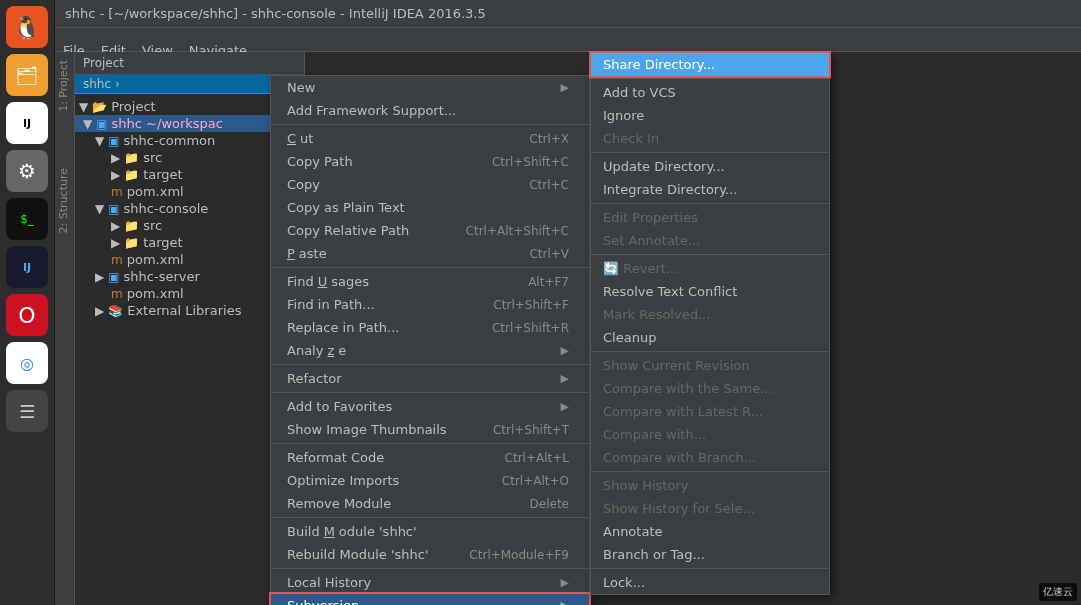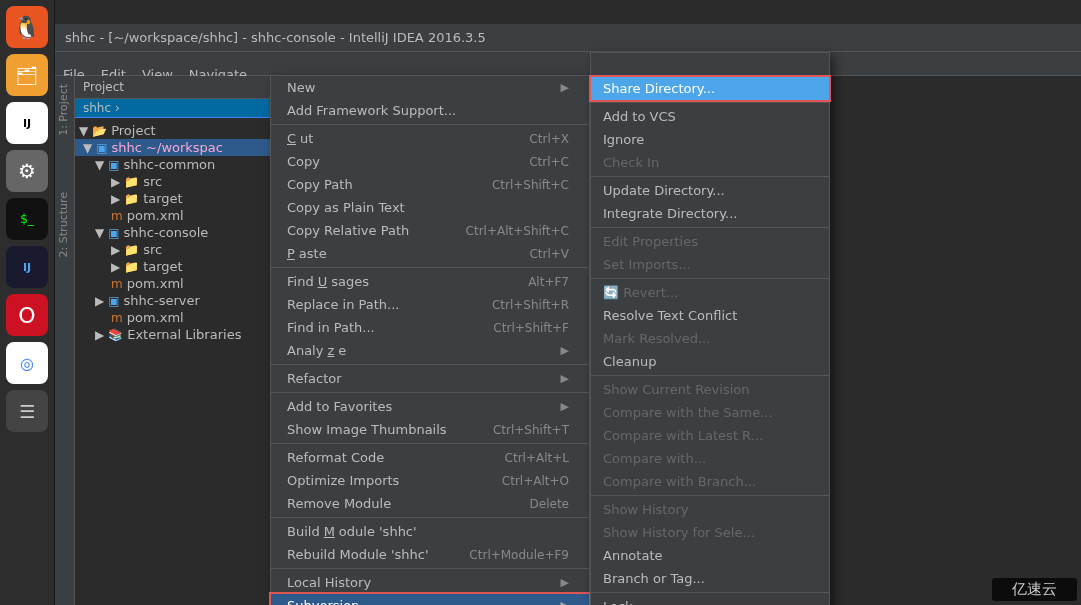--- a/index.html
+++ b/index.html
@@ -16,21 +16,20 @@
     
     .title-bar {
       background: #3c3f41;
       color: #bbbbbb;
       padding: 4px 10px;
       font-size: 13px;
       display: flex;
       align-items: center;
       height: 28px;
       border-bottom: 1px solid #555;
-      margin-top: 24px;
     }
 
     
     .menu-bar {
       background: #3c3f41;
       color: #bbbbbb;
       display: flex;
       align-items: center;
       height: 24px;
       padding: 0 8px;
@@ -141,21 +140,20 @@
       padding: 4px 12px;
       color: #bbbbbb;
       cursor: pointer;
       font-size: 13px;
       justify-content: space-between;
     }
     .vcs-item.highlighted-blue {
       background: #4ea6ea;
       color: #fff;
       outline: 2px solid #e05555;
-      margin-top: 24px;
     }
     .vcs-item.disabled { color: #666; cursor: default; }
     .vcs-separator { height: 1px; background: #555; margin: 2px 0; }
 
     
     .ubuntu-dock {
       width: 55px;
       background: #2d2d2d;
       display: flex;
       flex-direction: column;
@@ -175,22 +173,22 @@
       cursor: pointer;
     }
     .dock-ubuntu { background: #e95420; color: #fff; }
     .dock-files { background: #f0a030; color: #fff; }
     .yiyun-badge {
       position: absolute;
       bottom: 4px;
       right: 4px;
       background: rgba(0,0,0,0.7);
       color: #ccc;
-      font-size: 15px;
-      padding: 2px 20px;
+      font-size: 10px;
+      padding: 2px 4px;
       border-radius: 3px;
     }
 
     
     .subversion-item {
       background: #2d5a8a !important;
       color: #fff !important;
       outline: 2px solid #e05555;
     }
   </style>
@@ -318,52 +316,52 @@
     <span class="label">Add Framework Support...</span>
   </div>
   <div class="ctx-separator"></div>
   <div class="ctx-item">
     <span class="label">
       <span style="text-decoration:underline;">C</span>ut
     </span>
     <span class="shortcut">Ctrl+X</span>
   </div>
   <div class="ctx-item">
+    <span class="label">Copy Path</span>
+    <span class="shortcut">Ctrl+Shift+C</span>
+  </div>
+  <div class="ctx-item">
     <span class="label">Copy</span>
     <span class="shortcut">Ctrl+C</span>
-  </div>
-  <div class="ctx-item">
-    <span class="label">Copy Path</span>
-    <span class="shortcut">Ctrl+Shift+C</span>
   </div>
   <div class="ctx-item">
     <span class="label">Copy as Plain Text</span>
   </div>
   <div class="ctx-item">
     <span class="label">Copy Relative Path</span>
     <span class="shortcut">Ctrl+Alt+Shift+C</span>
   </div>
   <div class="ctx-item">
     <span class="label">
       <span style="text-decoration:underline;">P</span>aste
     </span>
     <span class="shortcut">Ctrl+V</span>
   </div>
   <div class="ctx-separator"></div>
   <div class="ctx-item">
     <span class="label">Find <span style="text-decoration:underline;">U</span>sages</span>
     <span class="shortcut">Alt+F7</span>
   </div>
   <div class="ctx-item">
+    <span class="label">Find in Path...</span>
+    <span class="shortcut">Ctrl+Shift+F</span>
+  </div>
+  <div class="ctx-item">
     <span class="label">Replace in Path...</span>
     <span class="shortcut">Ctrl+Shift+R</span>
-  </div>
-  <div class="ctx-item">
-    <span class="label">Find in Path...</span>
-    <span class="shortcut">Ctrl+Shift+F</span>
   </div>
   <div class="ctx-item">
     <span class="label">Analy<span style="text-decoration:underline;">z</span>e</span>
     <span class="ctx-arrow">▶</span>
   </div>
   <div class="ctx-separator"></div>
   <div class="ctx-item">
     <span class="label">Refactor</span>
     <span class="ctx-arrow">▶</span>
   </div>
@@ -428,21 +426,21 @@
     <span>Update Directory...</span>
   </div>
   <div class="vcs-item">
     <span>Integrate Directory...</span>
   </div>
   <div class="vcs-separator"></div>
   <div class="vcs-item disabled">
     <span>Edit Properties</span>
   </div>
   <div class="vcs-item disabled">
-    <span>Set Imports...</span>
+    <span>Set Annotate...</span>
   </div>
   <div class="vcs-separator"></div>
   <div class="vcs-item disabled">
     <span>🔄 Revert...</span>
   </div>
   <div class="vcs-item">
     <span>Resolve Text Conflict</span>
   </div>
   <div class="vcs-item disabled">
     <span>Mark Resolved...</span>

